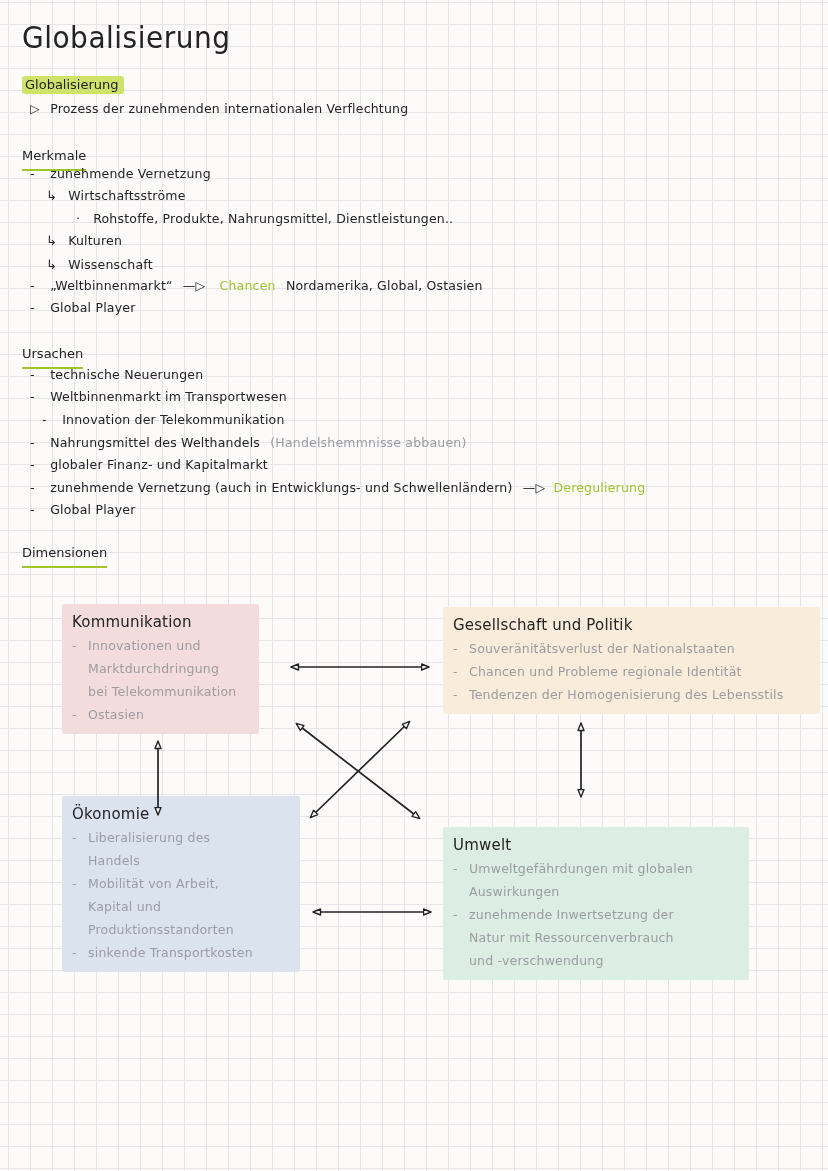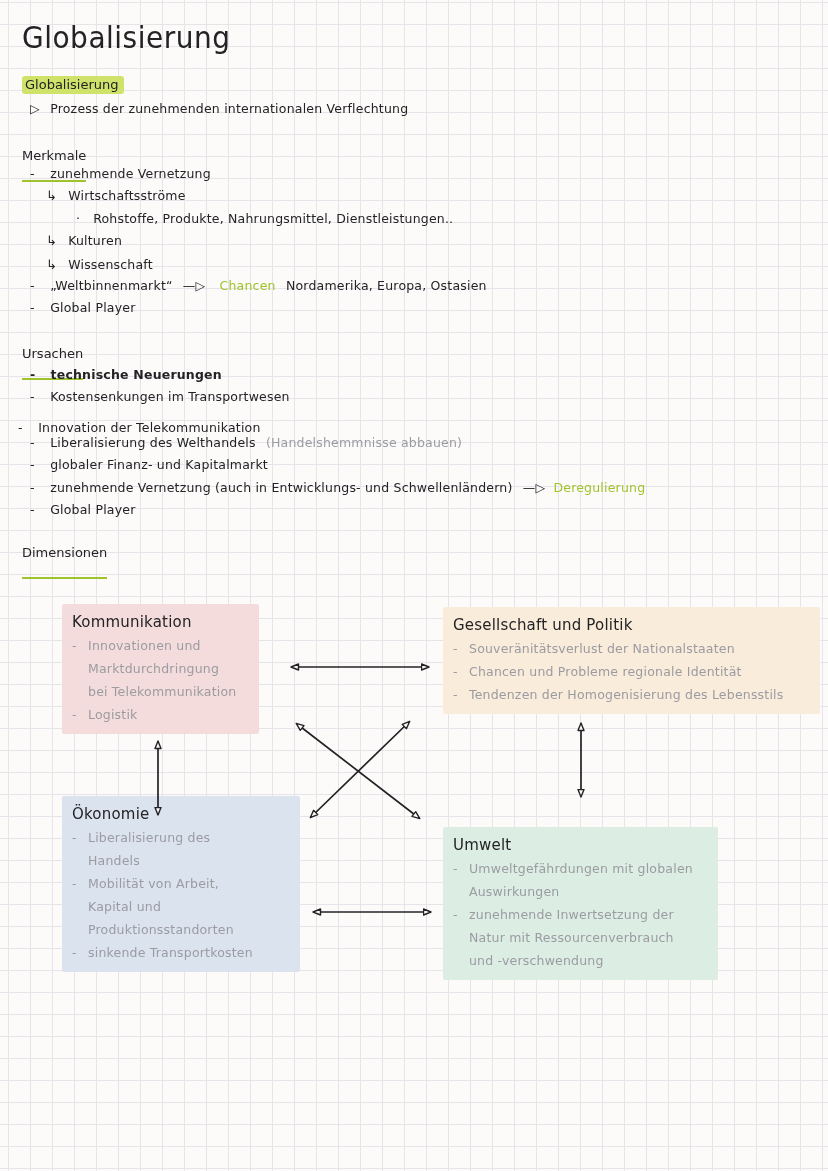--- a/index.html
+++ b/index.html
@@ -29,21 +29,21 @@
     left:22px;top:20px;
     font-size:28px;font-weight:500;letter-spacing:.5px;
     transform:scaleY(1.08);transform-origin:top left;
   }
   .term{
     left:22px;top:76px;font-size:13px;font-weight:500;
     background:var(--highlight);border-radius:3px;padding:1px 5px 2px 3px;
   }
   .heading{
     font-size:13px;font-weight:500;
-    border-bottom:2px solid var(--accent);padding-bottom:17px;
+    border-bottom:2px solid var(--accent);padding-bottom:6px;
   }
   .line{font-size:12.5px;letter-spacing:.2px;white-space:nowrap;}
   .line .bullet{display:inline-block;width:16px;color:var(--ink);}
   .line .bullet.sub{width:18px;font-size:13px;}
   .line .bullet.dot{width:13px;}
   .greenword{color:var(--accent);font-weight:500;margin:0 6px;}
   .linkarrow{margin:0 4px 0 6px;}
   .graynote{color:var(--gray);margin-left:6px;}
   .box{
     position:absolute;border-radius:2px;padding:7px 10px 8px 10px;
@@ -88,45 +88,45 @@
 </div>
 <div class="abs line" style="left:46px;top:257px;">
   <span class="bullet sub">↳</span>
   <span>Wissenschaft</span>
 </div>
 <div class="abs line" style="left:30px;top:278px;">
   <span class="bullet">-</span>
   <span>„Weltbinnenmarkt“</span>
   <span class="linkarrow">—▷</span>
   <span class="greenword">Chancen</span>
-  <span>Nordamerika, Europa, Ostasien</span>
+  <span>Nordamerika, Global, Ostasien</span>
 </div>
 <div class="abs line" style="left:30px;top:300px;">
   <span class="bullet">-</span>
   <span>Global Player</span>
 </div>
 
 <div class="abs" style="left:22px;top:343px;">
   <span class="heading">Ursachen</span>
 </div>
-<div class="abs line" style="left:30px;top:367px;font-weight:bold;">
+<div class="abs line" style="left:30px;top:367px;">
   <span class="bullet">-</span>
   <span>technische Neuerungen</span>
 </div>
 <div class="abs line" style="left:30px;top:389px;">
   <span class="bullet">-</span>
-  <span>Kostensenkungen im Transportwesen</span>
-</div>
-<div class="abs line" style="left:18px;top:412px;margin-top:8px;">
+  <span>Weltbinnenmarkt im Transportwesen</span>
+</div>
+<div class="abs line" style="left:42px;top:412px;">
   <span class="bullet">-</span>
   <span>Innovation der Telekommunikation</span>
 </div>
 <div class="abs line" style="left:30px;top:435px;">
   <span class="bullet">-</span>
-  <span>Liberalisierung des Welthandels</span>
+  <span>Nahrungsmittel des Welthandels</span>
   <span class="graynote">(Handelshemmnisse abbauen)</span>
 </div>
 <div class="abs line" style="left:30px;top:457px;">
   <span class="bullet">-</span>
   <span>globaler Finanz- und Kapitalmarkt</span>
 </div>
 <div class="abs line" style="left:30px;top:480px;">
   <span class="bullet">-</span>
   <span>zunehmende Vernetzung (auch in Entwicklungs- und Schwellenländern)</span>
   <span class="linkarrow">—▷</span>
@@ -150,21 +150,21 @@
   <div class="brow">
       <span class="b"></span>
       <span>Marktdurchdringung</span>
     </div>
   <div class="brow">
       <span class="b"></span>
       <span>bei Telekommunikation</span>
     </div>
   <div class="brow">
       <span class="b">-</span>
-      <span>Logistik</span>
+      <span>Ostasien</span>
     </div>
 </div>
 
 <div class="box" style="left:443px;top:607px;width:377px;background:var(--peach);">
   <div class="box-title">Gesellschaft und Politik</div>
   <div class="brow">
       <span class="b">-</span>
       <span>Souveränitätsverlust der Nationalstaaten</span>
     </div>
   <div class="brow">
@@ -198,21 +198,21 @@
   <div class="brow">
       <span class="b"></span>
       <span>Produktionsstandorten</span>
     </div>
   <div class="brow">
       <span class="b">-</span>
       <span>sinkende Transportkosten</span>
     </div>
 </div>
 
-<div class="box" style="left:443px;top:827px;width:275px;background:var(--green);">
+<div class="box" style="left:443px;top:827px;width:306px;background:var(--green);">
   <div class="box-title">Umwelt</div>
   <div class="brow">
       <span class="b">-</span>
       <span>Umweltgefährdungen mit globalen</span>
     </div>
   <div class="brow">
       <span class="b"></span>
       <span>Auswirkungen</span>
     </div>
   <div class="brow">

